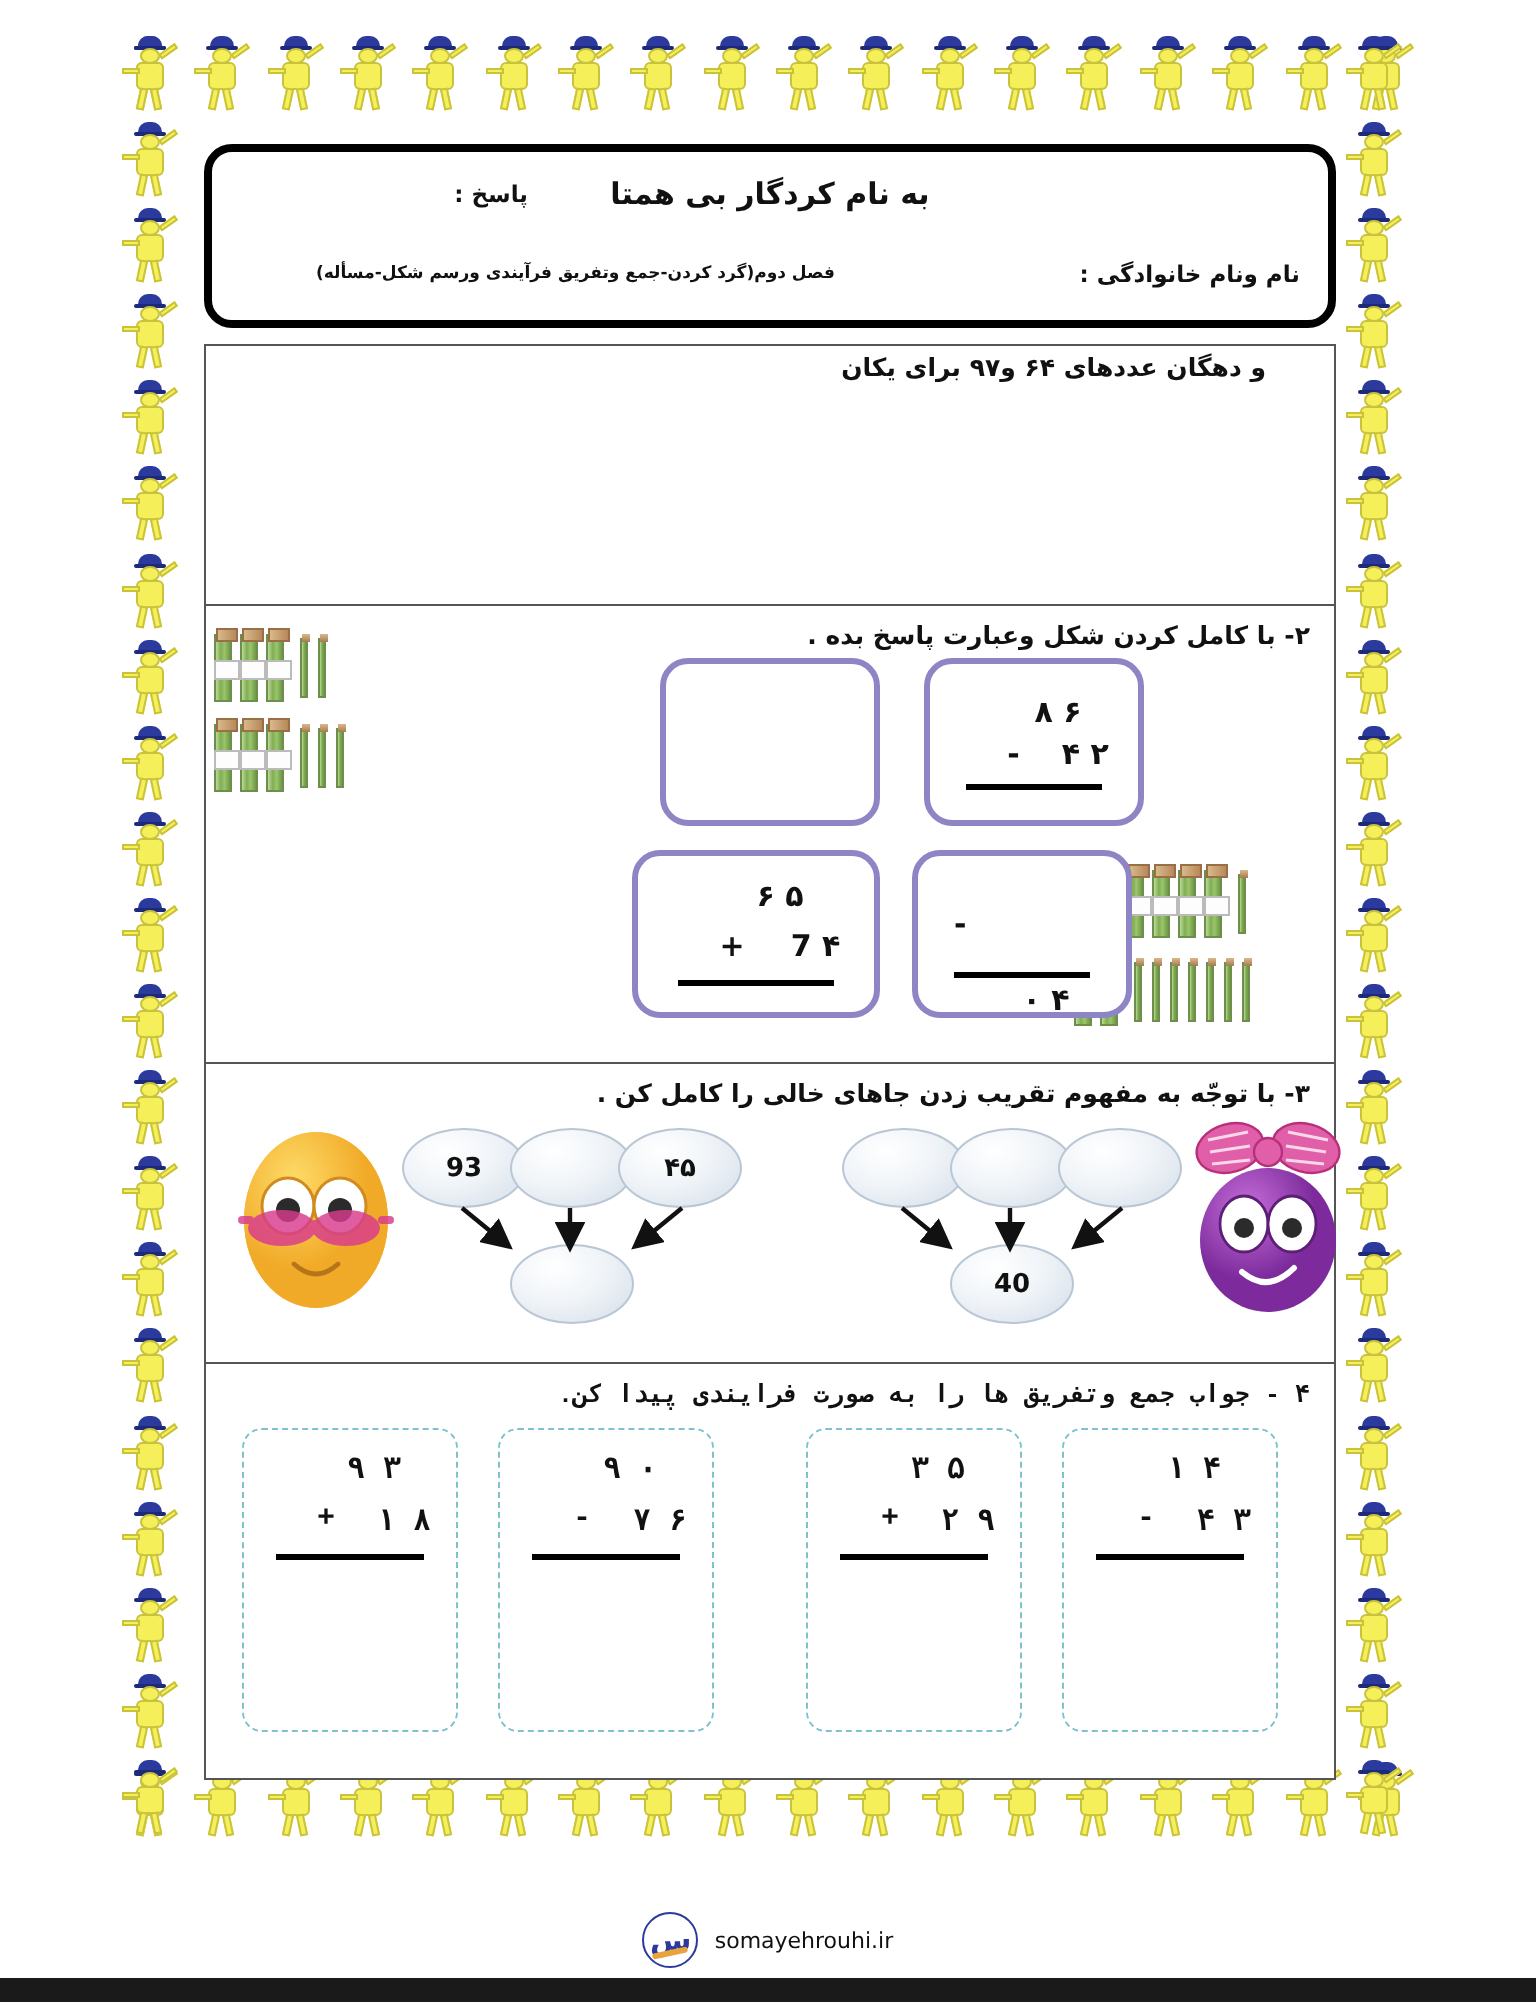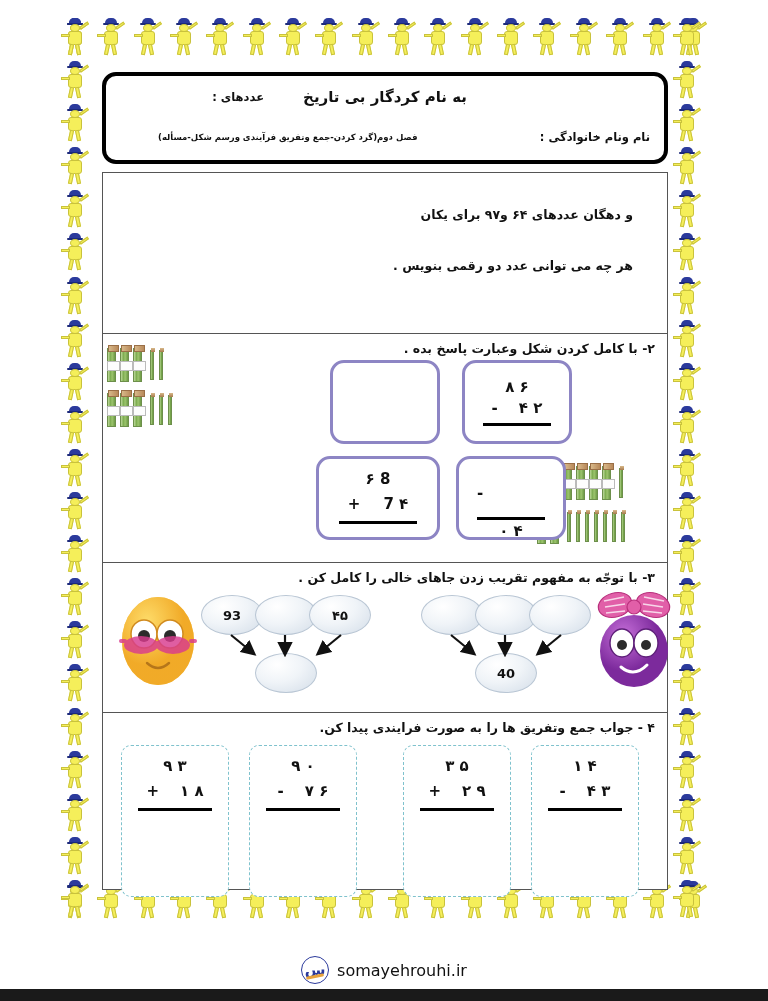--- a/index.html
+++ b/index.html
@@ -57,33 +57,33 @@
   .sheet {
     position:absolute; left:102px; top:172px; width:566px; height:718px;
     border:1px solid #555; background:#fff; z-index:3;
   }
   .qsection { position:relative; border-bottom:1px solid #555; }
   .qsection:last-child { border-bottom:none; }
   .q-title {
     direction:rtl; text-align:right; font-size:12.5px; font-weight:700;
     color:#111; padding:7px 12px 2px 12px;
   }
-  .q-line { direction:rtl; text-align:right; font-size:12.5px; font-weight:700; color:#111; padding:3px 34px 2px 12px;margin-top:31px; }
+  .q-line { direction:rtl; text-align:right; font-size:12.5px; font-weight:700; color:#111; padding:3px 34px 2px 12px; }
 
   
   #sec1 { height:130px; }
   #sec2 { height:229px; }
   #sec3 { height:150px; }
-  #sec4 { height:207px; }
+  #sec4 { height:207px;font-family:Liberation Mono, monospace; }
 
   
   .rbox {
     position:absolute; border:3px solid #8d85c4; border-radius:14px; background:#fff;
   }
-  .sum { position:absolute; width:100%; text-align:center; direction:ltr; }
+  .sum { position:absolute; width:100%; text-align:center; direction:ltr;margin-left:12px; }
   .sum-top { font-size:15px; font-weight:700; letter-spacing:7px; color:#111; }
   .sum-bot { font-size:15px; font-weight:700; letter-spacing:7px; color:#111; }
   .sum-rule { height:2.5px; background:#000; }
 
   
   .pcluster { position:absolute; }
   .bundle { position:absolute; width:9px; height:34px;
     background: linear-gradient(to right,#bcd89a 0%,#7fae52 35%,#9cc46d 60%,#6d9a45 100%);
     border:0.5px solid #6d8f4b; }
   .bundle::before { content:""; position:absolute; left:-0.5px; top:-4px; width:9px; height:5px;
@@ -117,21 +117,21 @@
   
   .footer { position:absolute; left:0; bottom:0; width:768px; height:62px; background:#fff; z-index:4;
             display:flex; align-items:center; justify-content:center; gap:8px; }
   .logo-circle {
     width:28px; height:28px; border-radius:50%; border:1.5px solid #2b3a9c;
     position:relative; overflow:hidden; background:#fff;
     display:flex; align-items:center; justify-content:center;
   }
   .logo-mark { font-size:15px; font-weight:700; color:#2b3a9c; direction:rtl; line-height:1; }
   .logo-dash { position:absolute; bottom:5px; left:4px; width:18px; height:3px; background:#e8a33d; border-radius:2px; transform:rotate(-12deg); }
-  .site { font-size:16px; color:#111; }
+  .site { font-size:11px; color:#111; }
   .dark-bar { position:absolute; left:0; bottom:0; width:768px; height:12px; background:#1a1a1a; z-index:5; }
 </style>
 </head>
 <body>
 
 <div class="page">
 
   <div class="border-strip border-top" id="btop">
       <div class="figure">
         <span class="fig-hat"></span>
@@ -837,31 +837,30 @@
         <span class="fig-head"></span>
         <span class="fig-body"></span>
         <span class="fig-arm-u"></span>
         <span class="fig-arm-d"></span>
         <span class="fig-leg-l"></span>
         <span class="fig-leg-r"></span>
       </div>
     </div>
 
   <div class="header-box">
-    <div class="bismillah">به نام کردگار بی تاریخ</div>
-    <div class="hdr-date">عددهای :</div>
+    <div class="bismillah">به نام کردگار بی همتا</div>
+    <div class="hdr-date">پاسخ :</div>
     <div class="hdr-name">نام ونام خانوادگی :</div>
     <div class="hdr-chapter">فصل دوم(گرد کردن-جمع وتفریق فرآیندی ورسم شکل-مسأله)</div>
   </div>
 
   <div class="sheet">
 
     <div class="qsection" id="sec1">
       <div class="q-line">و دهگان عددهای ۶۴ و۹۷ برای یکان</div>
-      <div class="q-line">هر چه می توانی عدد دو رقمی بنویس .</div>
     </div>
 
     <div class="qsection" id="sec2">
       <div class="q-title">۲- با کامل کردن شکل وعبارت پاسخ بده .</div>
 
       <div class="pcluster" id="p-left-top" style="left:4px;  top:10px;">
           <span class="bundle" style="left: 0px; top: 4px;"></span>
           <span class="bundle" style="left: 13px; top: 4px;"></span>
           <span class="bundle" style="left: 26px; top: 4px;"></span>
           <span class="single" style="left: 43px; top: 6px;"></span>
@@ -904,21 +903,21 @@
         </div>
         <div class="sum" style="top:36px; display:flex; justify-content:center; gap:14px;">
           <span class="sum-bot">-</span>
           <span class="sum-bot">۴ ۲</span>
         </div>
         <div class="sum-rule" style="position:absolute; left:18px; right:18px; top:60px;"></div>
       </div>
 
       <div class="rbox" id="q2-b3" style="left:213px; top:122px; width:124px; height:84px;">
         <div class="sum" style="top:10px;">
-          <span class="sum-top">۶ 8</span>
+          <span class="sum-top">۶ ۵</span>
         </div>
         <div class="sum" style="top:36px; display:flex; justify-content:center; gap:16px;">
           <span class="sum-bot">+</span>
           <span class="sum-bot">7 ۴</span>
         </div>
         <div class="sum-rule" style="position:absolute; left:20px; right:20px; top:62px;"></div>
       </div>
 
       <div class="rbox" id="q2-b4" style="left:353px; top:122px; width:110px; height:84px;">
         <div style="position:absolute; left:18px; top:24px;">

